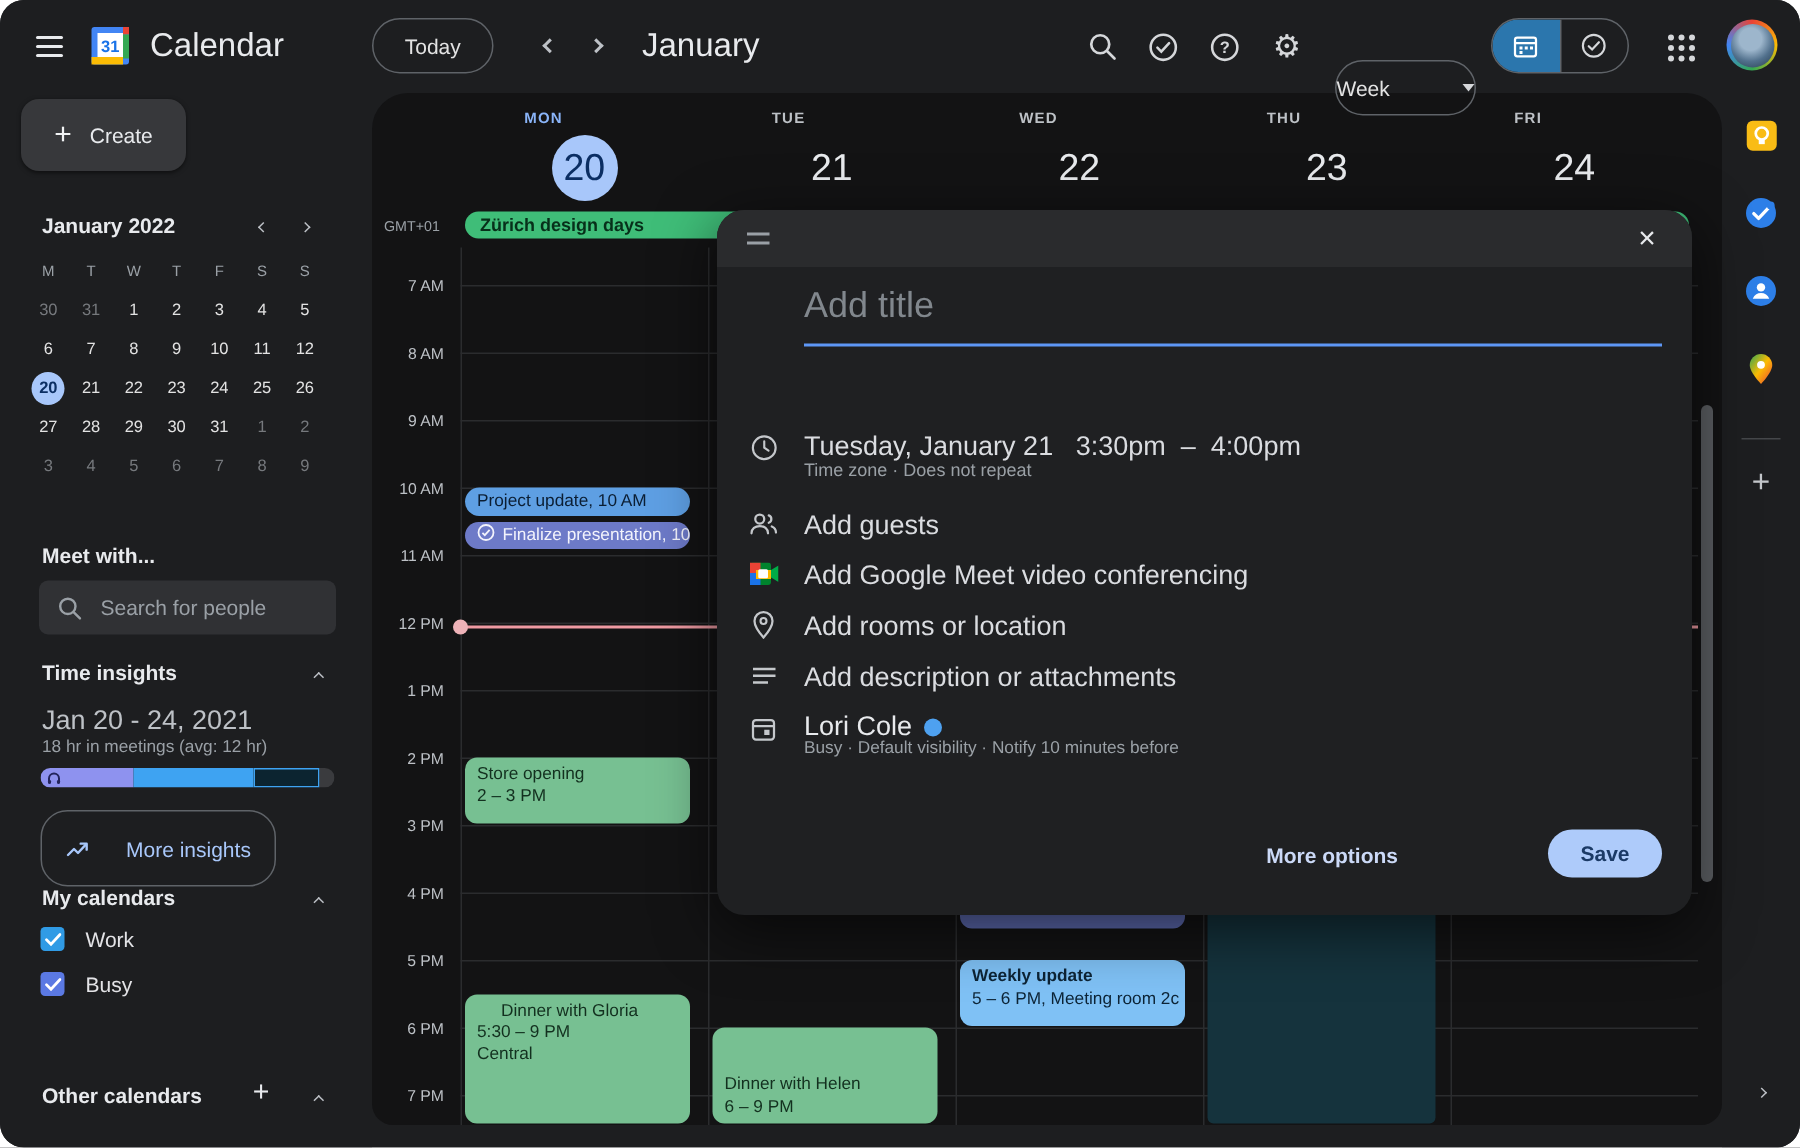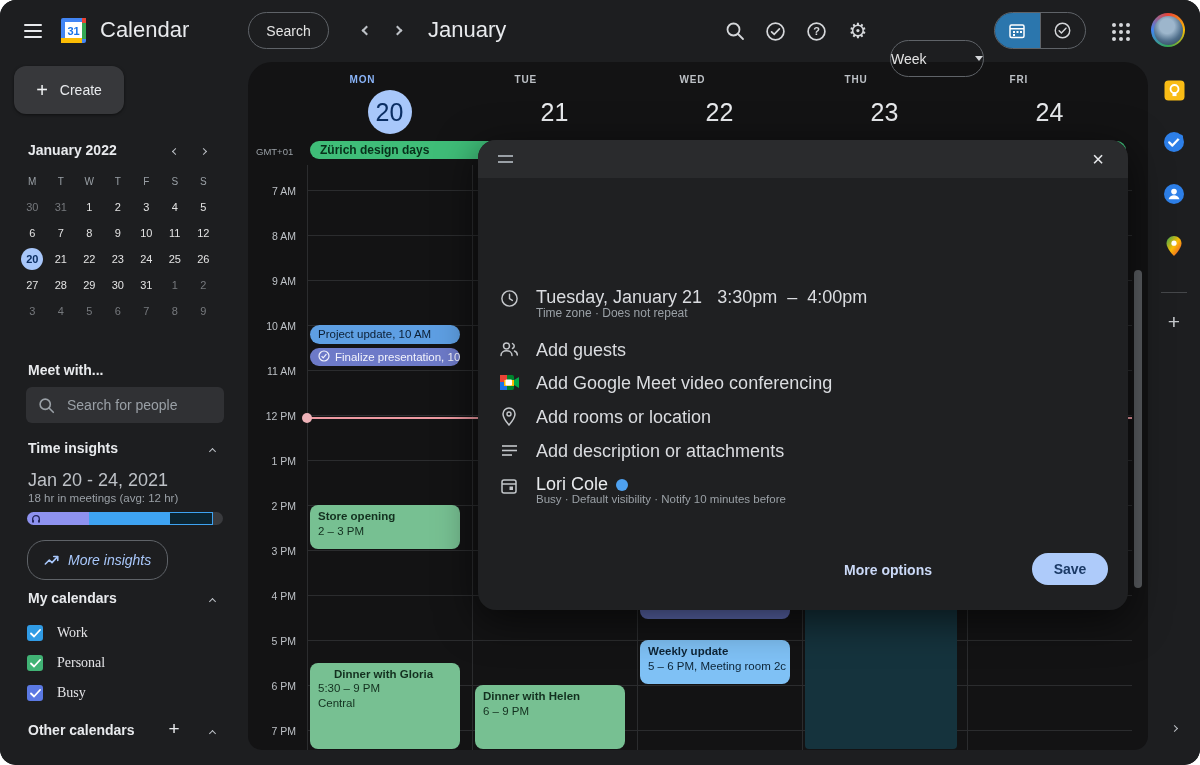--- a/index.html
+++ b/index.html
@@ -54,25 +54,25 @@
   #people-search .ph { color:#9aa0a6; font-size:14px; }
   #ti-title { left:28px; top:378px; font-size:14px; font-weight:bold; color:#e8eaed; }
   #ti-chev { left:204px; top:381px; }
   #ti-range { left:28px; top:408px; font-size:18px; color:#bdc1c6; }
   #ti-summary { left:28px; top:430px; font-size:11.5px; color:#9aa0a6; }
   #ti-bar { left:27px; top:450px; width:196px; height:13px; border-radius:7px; overflow:hidden; display:flex; }
   #ti-bar .seg1 { background:#8e92ef; display:flex; align-items:center; padding-left:4px; }
   #ti-bar .seg2 { background:#3ea3f2; }
   #ti-bar .seg3 { background:#0c2430; border:1.5px solid #3ea3f2; }
   #ti-bar .seg4 { background:#3a3b3e; }
-  #more-insights { left:27px; top:478px; height:40px; padding:0 16px; border:1px solid #5f6368; border-radius:18px; display:inline-flex; align-items:center; gap:8px; color:#a8c7fa; font-size:14px; cursor:pointer;font-style:italic; }
+  #more-insights { left:27px; top:478px; height:51px; padding:0 16px; border:1px solid #5f6368; border-radius:18px; display:inline-flex; align-items:center; gap:24px; color:#a8c7fa; font-size:14px; cursor:pointer; }
   #mc-title { left:28px; top:528px; font-size:14px; font-weight:bold; color:#e8eaed; }
   #mc-chev { left:204px; top:531px; }
   #cal-list { left:27px; top:556px; width:200px; }
-  .cal-item { display:flex; align-items:center; gap:14px; height:30px; cursor:pointer;font-family:Liberation Serif, serif; }
+  .cal-item { display:flex; align-items:flex-start; gap:14px; height:30px; cursor:pointer; }
   .cal-item .box { width:16px; height:16px; border-radius:3px; display:flex; align-items:center; justify-content:center; }
   .cal-item .label { font-size:14px; color:#e3e3e6; }
   #oc-title { left:28px; top:660px; font-size:14px; font-weight:bold; color:#e8eaed; }
   #oc-plus { left:162px; top:655px; width:24px; height:24px; color:#e8eaed; font-size:19px; }
   #oc-chev { left:204px; top:663px; }
 
   
   #grid-panel { position:absolute; left:248px; top:62px; width:900px; height:688px; background:#131314; border-radius:24px 24px 14px 14px; overflow:hidden; z-index:10; }
   .dayhead { position:absolute; top:12px; width:80px; margin-left:-40px; cursor:pointer; }
   .dayhead .dname { font-size:10px; letter-spacing:0.8px; font-weight:bold; color:#bdc1c6; }
@@ -129,21 +129,21 @@
       <svg width="27" height="27" viewBox="0 0 27 27">
         <rect x="1" y="1" width="25" height="25" rx="2" fill="#4285f4"></rect>
         <rect x="22" y="1" width="4" height="5" fill="#ea4335"></rect>
         <rect x="22" y="6" width="4" height="16" fill="#34a853"></rect>
         <rect x="1" y="21" width="21" height="5" fill="#fbbc04"></rect>
         <rect x="5" y="5" width="17" height="16" fill="#ffffff"></rect>
         <text x="13.5" y="17.5" font-size="11" font-weight="bold" fill="#1a73e8" text-anchor="middle" font-family="Liberation Sans, sans-serif">31</text>
       </svg>
     </div>
     <div id="app-title" class="abs">Calendar</div>
-    <div id="today-btn" class="abs">Search</div>
+    <div id="today-btn" class="abs">Today</div>
     <div class="abs iconbtn nav-chev" style="left:357px;">
         <i class="chev left"></i>
       </div>
     <div class="abs iconbtn nav-chev" style="left:388px;">
         <i class="chev right"></i>
       </div>
     <div id="month-label" class="abs">January</div>
 
     <div id="tb-search" class="abs iconbtn">
       <svg width="20" height="20" viewBox="0 0 20 20">
@@ -319,28 +319,20 @@
         <i class="chev sm up"></i>
       </div>
     <div id="cal-list" class="abs">
         <div class="cal-item">
           <div class="box" style="background: rgb(48, 155, 229);">
             <svg width="11" height="9" viewBox="0 0 11 9">
               <path d="M1 4.5l3 3 6-6.5" fill="none" stroke="#fff" stroke-width="1.8" stroke-linecap="round"></path>
             </svg>
           </div>
           <div class="label">Work</div>
-        </div>
-        <div class="cal-item">
-          <div class="box" style="background: rgb(65, 179, 117);">
-            <svg width="11" height="9" viewBox="0 0 11 9">
-              <path d="M1 4.5l3 3 6-6.5" fill="none" stroke="#fff" stroke-width="1.8" stroke-linecap="round"></path>
-            </svg>
-          </div>
-          <div class="label">Personal</div>
         </div>
         <div class="cal-item">
           <div class="box" style="background: rgb(91, 121, 227);">
             <svg width="11" height="9" viewBox="0 0 11 9">
               <path d="M1 4.5l3 3 6-6.5" fill="none" stroke="#fff" stroke-width="1.8" stroke-linecap="round"></path>
             </svg>
           </div>
           <div class="label">Busy</div>
         </div>
       </div>
@@ -419,50 +411,51 @@
           <span>Project update, 10 AM</span>
         </div>
         <div class="event" style="left: 62px; top: 285.5px; height: 18.8px; width: 150px; background: rgb(109, 122, 200); color: rgb(242, 243, 252); border-radius: 10px; font-size: 11.5px; display: flex; align-items: center; padding: 0px 8px; white-space: nowrap;">
           <span><svg width="12" height="12" viewBox="0 0 12 12" style="margin-right:5px">
               <circle cx="6" cy="6" r="5" fill="none" stroke="#f2f3fc" stroke-width="1.2"></circle>
               <path d="M3.6 6.2l1.6 1.6 3.2-3.6" fill="none" stroke="#f2f3fc" stroke-width="1.2"></path>
             </svg></span>
           <span>Finalize presentation, 10:3</span>
         </div>
         <div class="event" style="left: 62px; top: 443px; height: 44px; width: 150px; background: rgb(119, 192, 146); color: rgb(19, 48, 31); border-radius: 8px; font-size: 11.5px; padding: 4px 8px;">
-          <div class="ln t1" style="font-weight: bold;">Store opening</div>
+          <div class="ln t1" style="font-weight: normal;">Store opening</div>
           <div class="ln" style="font-weight: normal;">2 – 3 PM</div>
         </div>
         <div class="event" style="left: 62px; top: 600.5px; height: 86.5px; width: 150px; background: rgb(119, 192, 146); color: rgb(19, 48, 31); border-radius: 8px; font-size: 11.5px; padding: 4px 8px;">
-          <div class="ln t1" style="font-weight: bold; padding-left: 16px;">Dinner with Gloria</div>
+          <div class="ln t1" style="font-weight: normal; padding-left: 16px;">Dinner with Gloria</div>
           <div class="ln" style="font-weight: normal;">5:30 – 9 PM</div>
           <div class="ln" style="font-weight: normal;">Central</div>
         </div>
         <div class="event" style="left: 227px; top: 623px; height: 64px; width: 150px; background: rgb(119, 192, 146); color: rgb(19, 48, 31); border-radius: 8px; font-size: 11.5px; padding: 4px 8px;">
-          <div class="ln t1" style="font-weight: bold;">Dinner with Helen</div>
+          <div class="ln t1" style="font-weight: normal; margin-top: 27px;">Dinner with Helen</div>
           <div class="ln" style="font-weight: normal;">6 – 9 PM</div>
         </div>
         <div class="event" style="left: 392px; top: 578px; height: 44px; width: 150px; background: rgb(127, 193, 245); color: rgb(13, 36, 54); border-radius: 8px; font-size: 11.5px; padding: 4px 8px;">
           <div class="ln t1" style="font-weight: bold;">Weekly update</div>
           <div class="ln" style="font-weight: normal;">5 – 6 PM, Meeting room 2c</div>
         </div>
         <div class="event" style="left: 392px; top: 506px; height: 50.75px; width: 150px; background: rgb(93, 106, 176); color: rgb(255, 255, 255); border-radius: 8px; font-size: 11.5px;"></div>
         <div class="event" style="left: 557px; top: 542px; height: 145px; width: 152px; background: rgb(21, 51, 61); color: rgb(255, 255, 255); border-radius: 4px; font-size: 11.5px;"></div>
       </div>
     <div id="nowline" style="top: 355.25px;">
         <div class="dot"></div>
       </div>
     <div id="grid-scrollbar"></div>
   </div>
 
   <div id="dialog">
     <div id="dlg-header">
       <div id="dlg-handle"></div>
       <div id="dlg-close">×</div>
     </div>
+    <div id="dlg-title">Add title</div>
 
     <div class="drow-icon" style="top:148px;">
       <svg width="19" height="19" viewBox="0 0 20 20">
           <circle cx="10" cy="10" r="8" fill="none" stroke="#c4c7cb" stroke-width="1.5"></circle>
           <path d="M10 5.5V10l3 2" fill="none" stroke="#c4c7cb" stroke-width="1.5" stroke-linecap="round"></path>
         </svg>
     </div>
     <div class="drow-text" style="top:147px;">
       <span>Tuesday, January 21</span>&nbsp;&nbsp;&nbsp;<span>3:30pm</span>&nbsp; <span>–</span> &nbsp;<span>4:00pm</span>
     </div>

